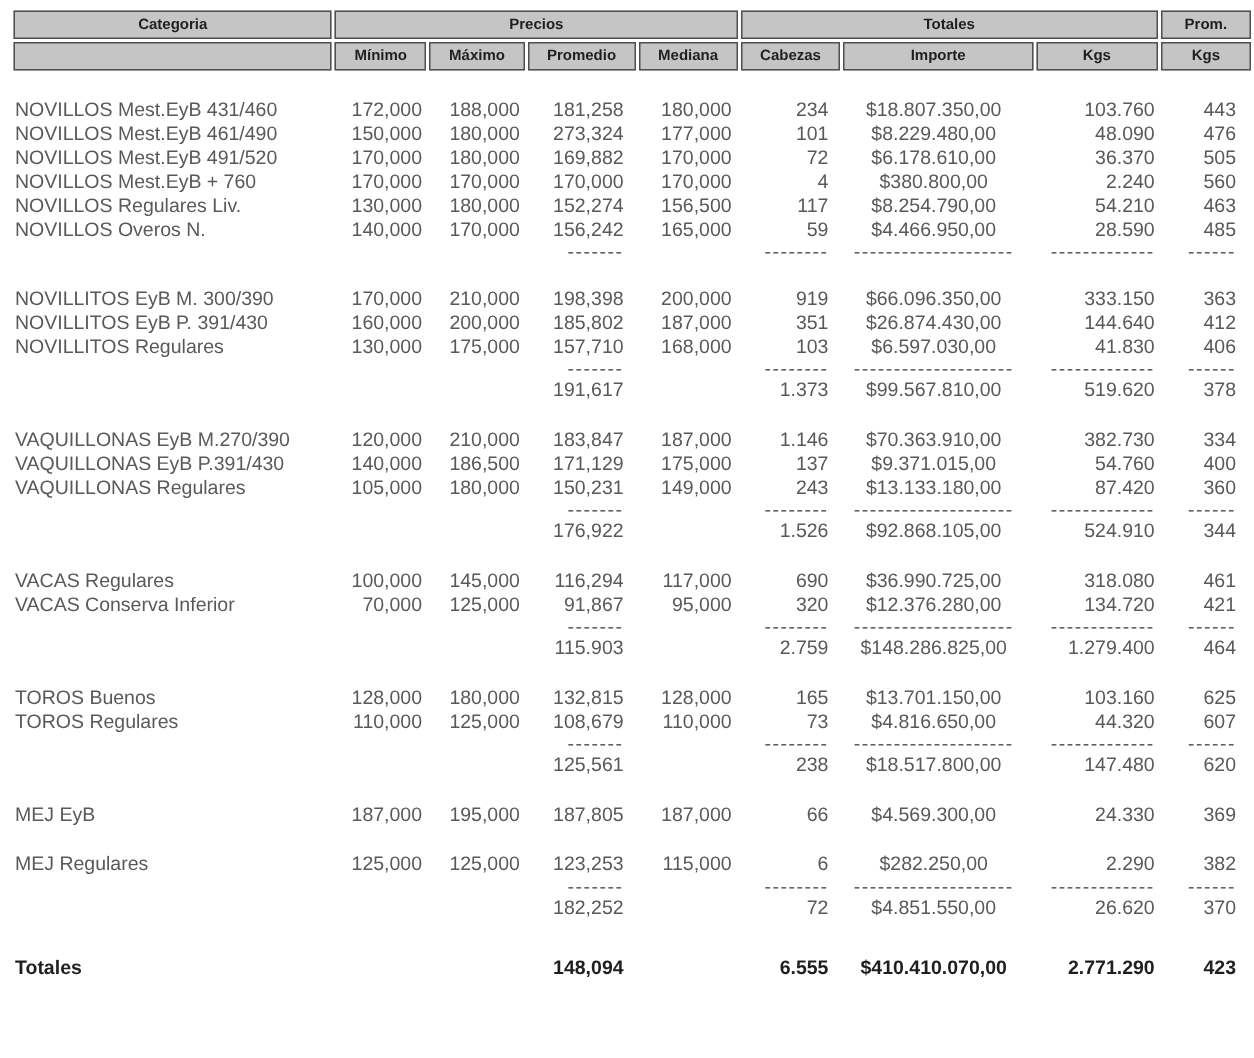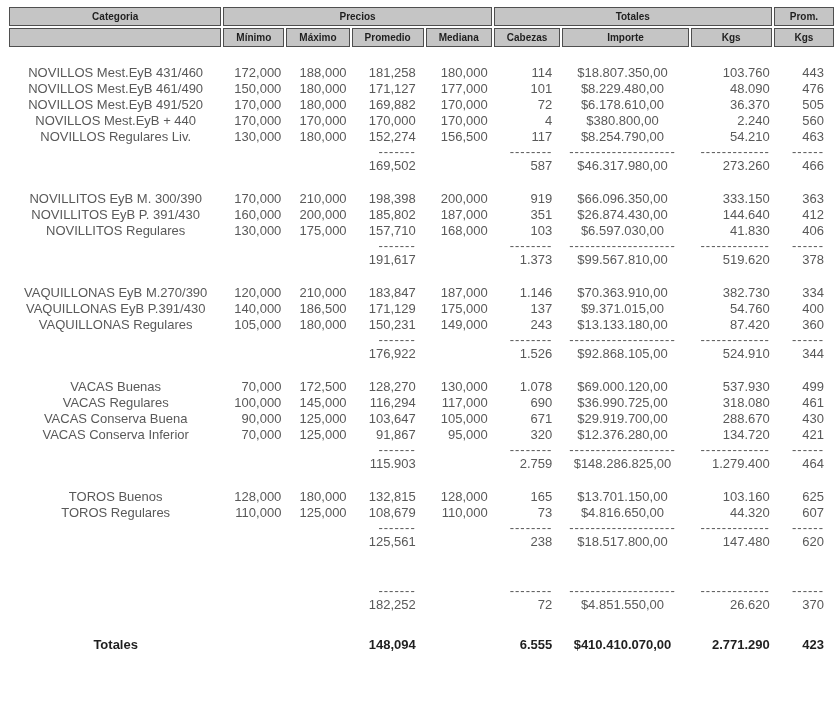--- a/index.html
+++ b/index.html
@@ -28,21 +28,21 @@
     white-space: nowrap;
   }
   td {
     padding: 0;
     line-height: 14px;
     height: 14px;
     white-space: nowrap;
     overflow: hidden;
     text-align: right;
   }
-  td:nth-child(1) { text-align: center; padding-left: 1px; }
+  td:nth-child(1) { text-align: left; padding-left: 1px; }
   td:nth-child(2) { padding-right: 3px; margin-left: 27px; }
   td:nth-child(3) { padding-right: 3px; margin-left: 48px; }
   td:nth-child(4) { padding-right: 8px; }
   td:nth-child(5) { padding-right: 4px; }
   td:nth-child(6) { padding-right: 8px; }
   td:nth-child(7) { padding-right: 6px; text-align: center; }
   td:nth-child(8) { padding-right: 2px; }
   td:nth-child(9) { padding-right: 10px; }
   tr.spacer td { height: 15px; }
   tr.spacer-lg td { height: 22px; }
@@ -86,90 +86,90 @@
   <tbody>
       <tr class="spacer">
         <td colspan="9"></td>
       </tr>
       <tr class="data-row">
         <td>NOVILLOS Mest.EyB 431/460</td>
         <td>172,000</td>
         <td>188,000</td>
         <td>181,258</td>
         <td>180,000</td>
-        <td>114</td>
+        <td>234</td>
         <td>$18.807.350,00</td>
         <td>103.760</td>
         <td>443</td>
       </tr>
       <tr class="data-row">
         <td>NOVILLOS Mest.EyB 461/490</td>
         <td>150,000</td>
         <td>180,000</td>
-        <td>171,127</td>
+        <td>273,324</td>
         <td>177,000</td>
         <td>101</td>
         <td>$8.229.480,00</td>
         <td>48.090</td>
         <td>476</td>
       </tr>
       <tr class="data-row">
         <td>NOVILLOS Mest.EyB 491/520</td>
         <td>170,000</td>
         <td>180,000</td>
         <td>169,882</td>
         <td>170,000</td>
         <td>72</td>
         <td>$6.178.610,00</td>
         <td>36.370</td>
         <td>505</td>
       </tr>
       <tr class="data-row">
-        <td>NOVILLOS Mest.EyB + 440</td>
+        <td>NOVILLOS Mest.EyB + 760</td>
         <td>170,000</td>
         <td>170,000</td>
         <td>170,000</td>
         <td>170,000</td>
         <td>4</td>
         <td>$380.800,00</td>
         <td>2.240</td>
         <td>560</td>
       </tr>
       <tr class="data-row">
         <td>NOVILLOS Regulares Liv.</td>
         <td>130,000</td>
         <td>180,000</td>
         <td>152,274</td>
         <td>156,500</td>
         <td>117</td>
         <td>$8.254.790,00</td>
         <td>54.210</td>
         <td>463</td>
       </tr>
-      <tr class="dash-row">
-        <td></td>
-        <td></td>
-        <td></td>
-        <td>-------</td>
-        <td></td>
-        <td>--------</td>
-        <td>--------------------</td>
-        <td>-------------</td>
-        <td>------</td>
-      </tr>
-      <tr class="subtotal-row">
-        <td></td>
-        <td></td>
-        <td></td>
-        <td>169,502</td>
-        <td></td>
-        <td>587</td>
-        <td>$46.317.980,00</td>
-        <td>273.260</td>
-        <td>466</td>
+      <tr class="data-row">
+        <td>NOVILLOS Overos N.</td>
+        <td>140,000</td>
+        <td>170,000</td>
+        <td>156,242</td>
+        <td>165,000</td>
+        <td>59</td>
+        <td>$4.466.950,00</td>
+        <td>28.590</td>
+        <td>485</td>
+      </tr>
+      <tr class="dash-row">
+        <td></td>
+        <td></td>
+        <td></td>
+        <td>-------</td>
+        <td></td>
+        <td>--------</td>
+        <td>--------------------</td>
+        <td>-------------</td>
+        <td>------</td>
       </tr>
       <tr class="spacer">
         <td colspan="9"></td>
       </tr>
       <tr class="data-row">
         <td>NOVILLITOS EyB M. 300/390</td>
         <td>170,000</td>
         <td>210,000</td>
         <td>198,398</td>
         <td>200,000</td>
@@ -277,53 +277,31 @@
         <td></td>
         <td>1.526</td>
         <td>$92.868.105,00</td>
         <td>524.910</td>
         <td>344</td>
       </tr>
       <tr class="spacer">
         <td colspan="9"></td>
       </tr>
       <tr class="data-row">
-        <td>VACAS Buenas</td>
-        <td>70,000</td>
-        <td>172,500</td>
-        <td>128,270</td>
-        <td>130,000</td>
-        <td>1.078</td>
-        <td>$69.000.120,00</td>
-        <td>537.930</td>
-        <td>499</td>
-      </tr>
-      <tr class="data-row">
         <td>VACAS Regulares</td>
         <td>100,000</td>
         <td>145,000</td>
         <td>116,294</td>
         <td>117,000</td>
         <td>690</td>
         <td>$36.990.725,00</td>
         <td>318.080</td>
         <td>461</td>
       </tr>
       <tr class="data-row">
-        <td>VACAS Conserva Buena</td>
-        <td>90,000</td>
-        <td>125,000</td>
-        <td>103,647</td>
-        <td>105,000</td>
-        <td>671</td>
-        <td>$29.919.700,00</td>
-        <td>288.670</td>
-        <td>430</td>
-      </tr>
-      <tr class="data-row">
         <td>VACAS Conserva Inferior</td>
         <td>70,000</td>
         <td>125,000</td>
         <td>91,867</td>
         <td>95,000</td>
         <td>320</td>
         <td>$12.376.280,00</td>
         <td>134.720</td>
         <td>421</td>
       </tr>
@@ -392,22 +370,44 @@
         <td>125,561</td>
         <td></td>
         <td>238</td>
         <td>$18.517.800,00</td>
         <td>147.480</td>
         <td>620</td>
       </tr>
       <tr class="spacer">
         <td colspan="9"></td>
       </tr>
-      <tr class="spacer">
-        <td colspan="9"></td>
+      <tr class="data-row">
+        <td>MEJ EyB</td>
+        <td>187,000</td>
+        <td>195,000</td>
+        <td>187,805</td>
+        <td>187,000</td>
+        <td>66</td>
+        <td>$4.569.300,00</td>
+        <td>24.330</td>
+        <td>369</td>
+      </tr>
+      <tr class="spacer">
+        <td colspan="9"></td>
+      </tr>
+      <tr class="data-row">
+        <td>MEJ Regulares</td>
+        <td>125,000</td>
+        <td>125,000</td>
+        <td>123,253</td>
+        <td>115,000</td>
+        <td>6</td>
+        <td>$282.250,00</td>
+        <td>2.290</td>
+        <td>382</td>
       </tr>
       <tr class="dash-row">
         <td></td>
         <td></td>
         <td></td>
         <td>-------</td>
         <td></td>
         <td>--------</td>
         <td>--------------------</td>
         <td>-------------</td>

